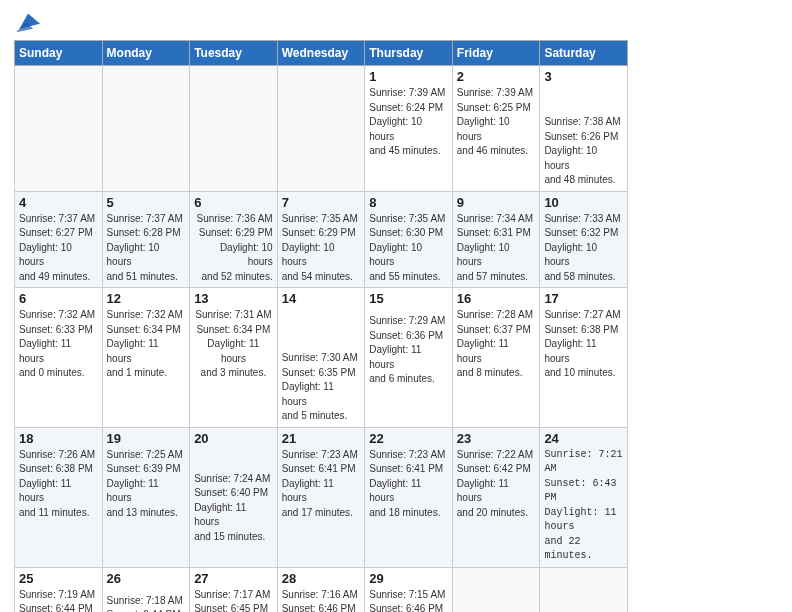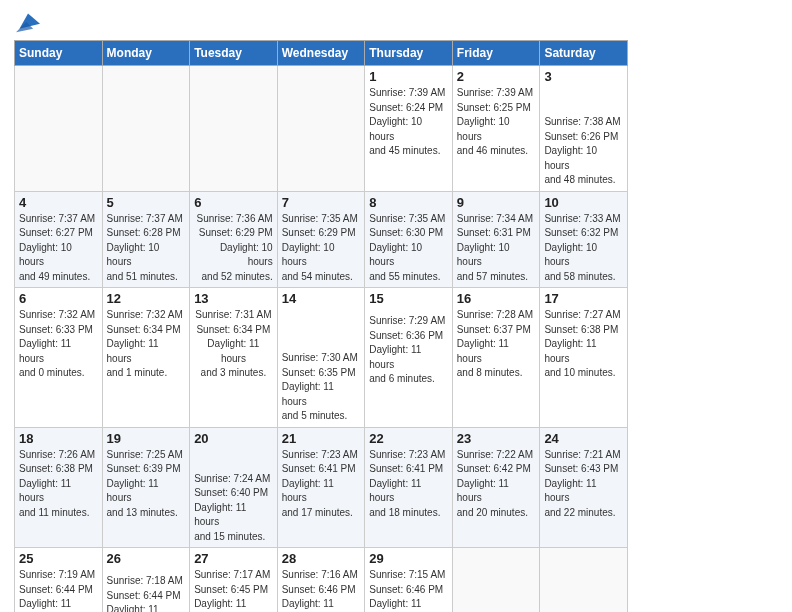--- a/index.html
+++ b/index.html
@@ -302,21 +302,21 @@
           </td>
           <td>
             <span class="day-number">23</span>
             <div class="day-info" style="white-space: pre-line;">Sunrise: 7:22 AM
 Sunset: 6:42 PM
 Daylight: 11 hours
 and 20 minutes.</div>
           </td>
           <td>
             <span class="day-number">24</span>
-            <div class="day-info" style="white-space: pre-line;">Sunrise: 7:21 AM
+            <div class="day-info" style="white-space: pre-line; font-family: Liberation Mono, monospace;">Sunrise: 7:21 AM
 Sunset: 6:43 PM
 Daylight: 11 hours
 and 22 minutes.</div>
           </td>
         </tr>
         <tr>
           <td>
             <span class="day-number">25</span>
             <div class="day-info" style="white-space: pre-line;">Sunrise: 7:19 AM
 Sunset: 6:44 PM

